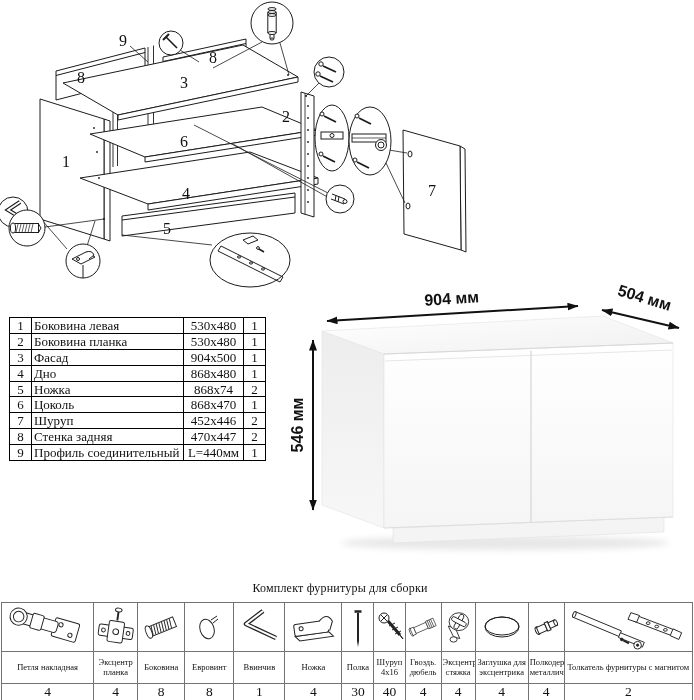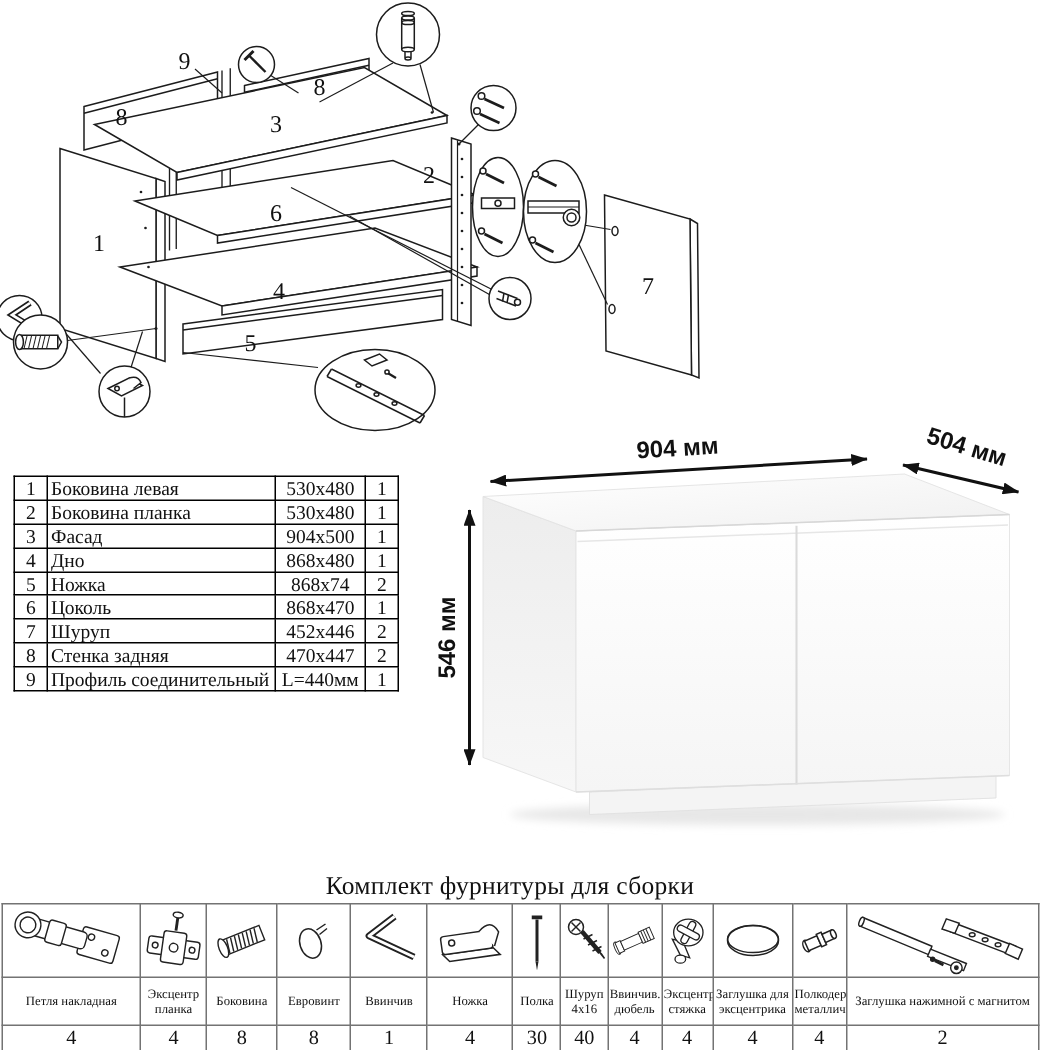--- a/index.html
+++ b/index.html
@@ -7,21 +7,21 @@
        font-family:"Liberation Serif",serif;color:#111;}
   #scene{position:absolute;left:0;top:0;}
   
   #parts-table{position:absolute;left:9px;top:317px;border-collapse:collapse;
      table-layout:fixed;font-family:"Liberation Serif",serif;font-size:13px;}
   #parts-table td{border:1px solid #000;height:14.9px;padding:0 2px;line-height:1;
      white-space:nowrap;overflow:hidden;}
   #parts-table td.c{text-align:center;padding:0 1px;}
   
   #hw-title{position:absolute;top:581px;left:0;width:680px;text-align:center;
-     font-size:17px;letter-spacing:.2px;}
+     font-size:12px;letter-spacing:.2px;}
   #hw-table{position:absolute;top:602px;left:1px;width:692px;border-collapse:collapse;
      table-layout:fixed;font-family:"Liberation Serif",serif;}
   #hw-table td{border:1px solid #737373;text-align:center;vertical-align:middle;
      padding:0;overflow:hidden;}
   #hw-table tr.icons td{height:48px;}
   #hw-table tr.names td{height:29px;font-size:8.5px;line-height:1.15;padding:1px;}
   #hw-table tr.qty td{height:16px;font-size:13.5px;line-height:1;}
   .hwicon{display:block;margin:0 auto;}
 </style>
 </head>
@@ -508,25 +508,25 @@
   </tr>
   <tr class="names">
     <td>Петля накладная</td>
     <td>Эксцентр планка</td>
     <td>Боковина</td>
     <td>Евровинт</td>
     <td>Ввинчив</td>
     <td>Ножка</td>
     <td>Полка</td>
     <td>Шуруп 4x16</td>
-    <td>Ввинчив. дюбель</td>
+    <td>Гвоздь. дюбель</td>
     <td>Эксцентр. стяжка</td>
     <td>Заглушка для эксцентрика</td>
     <td>Полкодерж. металлич.</td>
-    <td>Заглушка нажимной с магнитом</td>
+    <td>Толкатель фурнитуры с магнитом</td>
   </tr>
   <tr class="qty">
     <td>4</td>
     <td>4</td>
     <td>8</td>
     <td>8</td>
     <td>1</td>
     <td>4</td>
     <td>30</td>
     <td>40</td>

